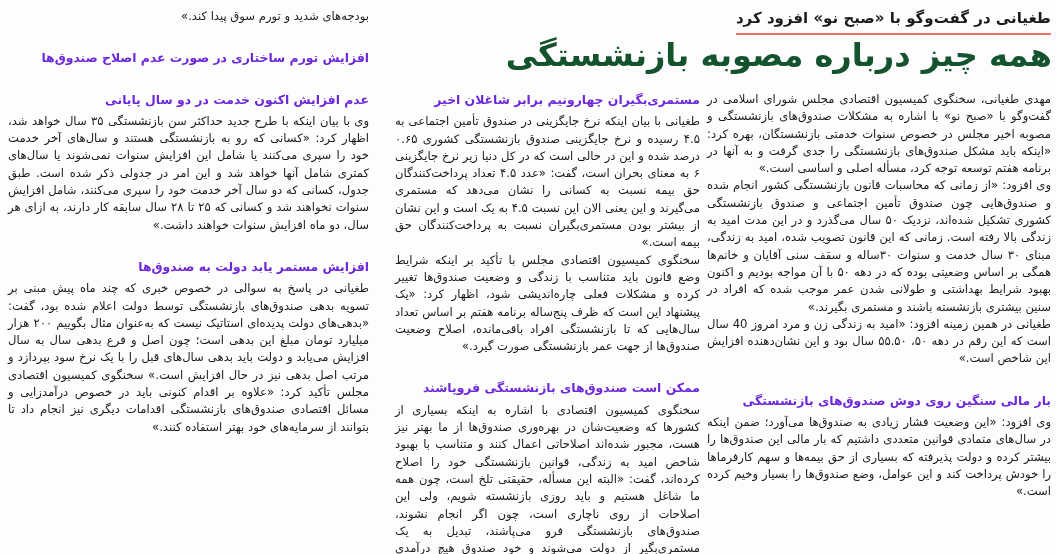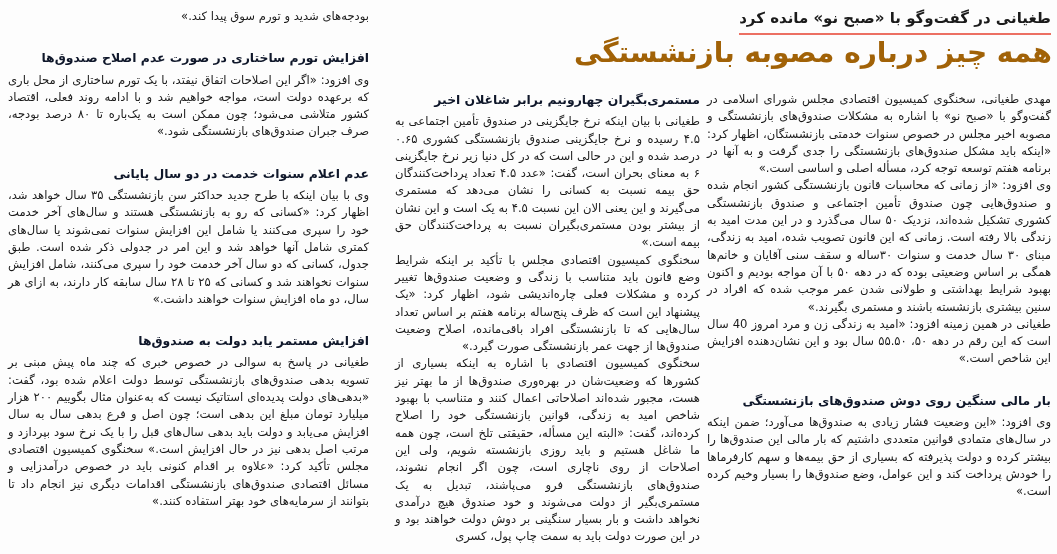--- a/index.html
+++ b/index.html
@@ -15,73 +15,73 @@
   }
   .kicker{
     position:absolute;top:9px;right:6px;
     font-size:15px;font-weight:600;
     padding-bottom:6px;
     border-bottom:2px solid #ec7063;
     white-space:nowrap;
   }
   .title{
     position:absolute;top:36px;right:5px;
-    font-size:28px;font-weight:700;
+    font-size:32px;font-weight:700;
     white-space:nowrap;
     letter-spacing:-0.5px;
-    color:#a16207;
+    color:#14532d;
   }
   .col{
     position:absolute;
     font-size:11.6px;
     line-height:17.3px;
     text-align:justify;
     text-align-last:right;
   }
   .col p{margin:0;}
   .col h3{
     font-size:12.4px;
     font-weight:700;
     margin:24px 0 5px 0;
     text-align:right;
-    color:#0f172a;
+    color:#6d28d9;
   }
   .col h3.first{margin-top:0;}
   .col-right{top:91px;right:6px;width:344px;}
   .col-middle{top:91px;right:357px;width:305px;}
   .col-left{top:8px;right:688px;width:361px;}
   .tail{margin-bottom:2px;}
 </style>
 </head>
 <body>
 
 <div class="page">
 
-  <div class="kicker" style="border-bottom-color: rgb(236, 112, 99);">طغیانی در گفت‌وگو با «صبح نو» مانده کرد</div>
+  <div class="kicker" style="border-bottom-color: rgb(236, 112, 99);">طغیانی در گفت‌وگو با «صبح نو» افزود کرد</div>
 
   <h1 class="title" style="margin:0;">همه چیز درباره مصوبه بازنشستگی</h1>
 
   <section class="col col-right">
-    <p>مهدی طغیانی، سخنگوی کمیسیون اقتصادی مجلس شورای اسلامی در گفت‌وگو با «صبح نو» با اشاره به مشکلات صندوق‌های بازنشستگی و مصوبه اخیر مجلس در خصوص سنوات خدمتی بازنشستگان، اظهار کرد: «اینکه باید مشکل صندوق‌های بازنشستگی را جدی گرفت و به آنها در برنامه هفتم توسعه توجه کرد، مسأله اصلی و اساسی است.»</p>
+    <p>مهدی طغیانی، سخنگوی کمیسیون اقتصادی مجلس شورای اسلامی در گفت‌وگو با «صبح نو» با اشاره به مشکلات صندوق‌های بازنشستگی و مصوبه اخیر مجلس در خصوص سنوات خدمتی بازنشستگان، بهره کرد: «اینکه باید مشکل صندوق‌های بازنشستگی را جدی گرفت و به آنها در برنامه هفتم توسعه توجه کرد، مسأله اصلی و اساسی است.»</p>
     <p>وی افزود: «از زمانی که محاسبات قانون بازنشستگی کشور انجام شده و صندوق‌هایی چون صندوق تأمین اجتماعی و صندوق بازنشستگی کشوری تشکیل شده‌اند، نزدیک ۵۰ سال می‌گذرد و در این مدت امید به زندگی بالا رفته است. زمانی که این قانون تصویب شده، امید به زندگی، مبنای ۳۰ سال خدمت و سنوات ۳۰ساله و سقف سنی آقایان و خانم‌ها همگی بر اساس وضعیتی بوده که در دهه ۵۰ با آن مواجه بودیم و اکنون بهبود شرایط بهداشتی و طولانی شدن عمر موجب شده که افراد در سنین بیشتری بازنشسته باشند و مستمری بگیرند.»</p>
     <p>طغیانی در همین زمینه افزود: «امید به زندگی زن و مرد امروز 40 سال است که این رقم در دهه ۵۰، ۵۵.۵۰ سال بود و این نشان‌دهنده افزایش این شاخص است.»</p>
     <h3>بار مالی سنگین روی دوش صندوق‌های بازنشستگی</h3>
     <p>وی افزود: «این وضعیت فشار زیادی به صندوق‌ها می‌آورد؛ ضمن اینکه در سال‌های متمادی قوانین متعددی داشتیم که بار مالی این صندوق‌ها را بیشتر کرده و دولت پذیرفته که بسیاری از حق بیمه‌ها و سهم کارفرماها را خودش پرداخت کند و این عوامل، وضع صندوق‌ها را بسیار وخیم کرده است.»</p>
   </section>
 
   <section class="col col-middle">
     <h3 class="first">مستمری‌بگیران چهارونیم برابر شاغلان اخیر</h3>
     <p>طغیانی با بیان اینکه نرخ جایگزینی در صندوق تأمین اجتماعی به ۴.۵ رسیده و نرخ جایگزینی صندوق بازنشستگی کشوری ۰.۶۵ درصد شده و این در حالی است که در کل دنیا زیر نرخ جایگزینی ۶ به معنای بحران است، گفت: «عدد ۴.۵ تعداد پرداخت‌کنندگان حق بیمه نسبت به کسانی را نشان می‌دهد که مستمری می‌گیرند و این یعنی الان این نسبت ۴.۵ به یک است و این نشان از بیشتر بودن مستمری‌بگیران نسبت به پرداخت‌کنندگان حق بیمه است.»</p>
     <p>سخنگوی کمیسیون اقتصادی مجلس با تأکید بر اینکه شرایط وضع قانون باید متناسب با زندگی و وضعیت صندوق‌ها تغییر کرده و مشکلات فعلی چاره‌اندیشی شود، اظهار کرد: «یک پیشنهاد این است که ظرف پنج‌ساله برنامه هفتم بر اساس تعداد سال‌هایی که تا بازنشستگی افراد باقی‌مانده، اصلاح وضعیت صندوق‌ها از جهت عمر بازنشستگی صورت گیرد.»</p>
+    <h3>ممکن است صندوق‌های بازنشستگی فروپاشند</h3>
     <p>سخنگوی کمیسیون اقتصادی با اشاره به اینکه بسیاری از کشورها که وضعیت‌شان در بهره‌وری صندوق‌ها از ما بهتر نیز هست، مجبور شده‌اند اصلاحاتی اعمال کنند و متناسب با بهبود شاخص امید به زندگی، قوانین بازنشستگی خود را اصلاح کرده‌اند، گفت: «البته این مسأله، حقیقتی تلخ است، چون همه ما شاغل هستیم و باید روزی بازنشسته شویم، ولی این اصلاحات از روی ناچاری است، چون اگر انجام نشوند، صندوق‌های بازنشستگی فرو می‌پاشند، تبدیل به یک مستمری‌بگیر از دولت می‌شوند و خود صندوق هیچ درآمدی نخواهد داشت و بار بسیار سنگینی بر دوش دولت خواهند بود و در این صورت دولت باید به سمت چاپ پول، کسری</p>
   </section>
 
   <section class="col col-left">
     <p class="tail">بودجه‌های شدید و تورم سوق پیدا کند.»</p>
     <h3>افزایش تورم ساختاری در صورت عدم اصلاح صندوق‌ها</h3>
-    <p>وی افزود: «اگر این اصلاحات اتفاق نیفتد، با یک تورم ساختاری از محل باری که برعهده دولت است، مواجه خواهیم شد و با ادامه روند فعلی، اقتصاد کشور متلاشی می‌شود؛ چون ممکن است به یک‌باره تا ۸۰ درصد بودجه، صرف جبران صندوق‌های بازنشستگی شود.»</p>
-    <h3>عدم اعلام سنوات خدمت در دو سال پایانی</h3>
+    <h3>عدم افزایش اکنون خدمت در دو سال پایانی</h3>
     <p>وی با بیان اینکه با طرح جدید حداکثر سن بازنشستگی ۳۵ سال خواهد شد، اظهار کرد: «کسانی که رو به بازنشستگی هستند و سال‌های آخر خدمت خود را سپری می‌کنند یا شامل این افزایش سنوات نمی‌شوند یا سال‌های کمتری شامل آنها خواهد شد و این امر در جدولی ذکر شده است. طبق جدول، کسانی که دو سال آخر خدمت خود را سپری می‌کنند، شامل افزایش سنوات نخواهند شد و کسانی که ۲۵ تا ۲۸ سال سابقه کار دارند، به ازای هر سال، دو ماه افزایش سنوات خواهند داشت.»</p>
     <h3>افزایش مستمر یابد دولت به صندوق‌ها</h3>
     <p>طغیانی در پاسخ به سوالی در خصوص خبری که چند ماه پیش مبنی بر تسویه بدهی صندوق‌های بازنشستگی توسط دولت اعلام شده بود، گفت: «بدهی‌های دولت پدیده‌ای استاتیک نیست که به‌عنوان مثال بگوییم ۲۰۰ هزار میلیارد تومان مبلغ این بدهی است؛ چون اصل و فرع بدهی سال به سال افزایش می‌یابد و دولت باید بدهی سال‌های قبل را با یک نرخ سود بپردازد و مرتب اصل بدهی نیز در حال افزایش است.» سخنگوی کمیسیون اقتصادی مجلس تأکید کرد: «علاوه بر اقدام کنونی باید در خصوص درآمدزایی و مسائل اقتصادی صندوق‌های بازنشستگی اقدامات دیگری نیز انجام داد تا بتوانند از سرمایه‌های خود بهتر استفاده کنند.»</p>
   </section>
 
 </div>
 
 </body></html>

